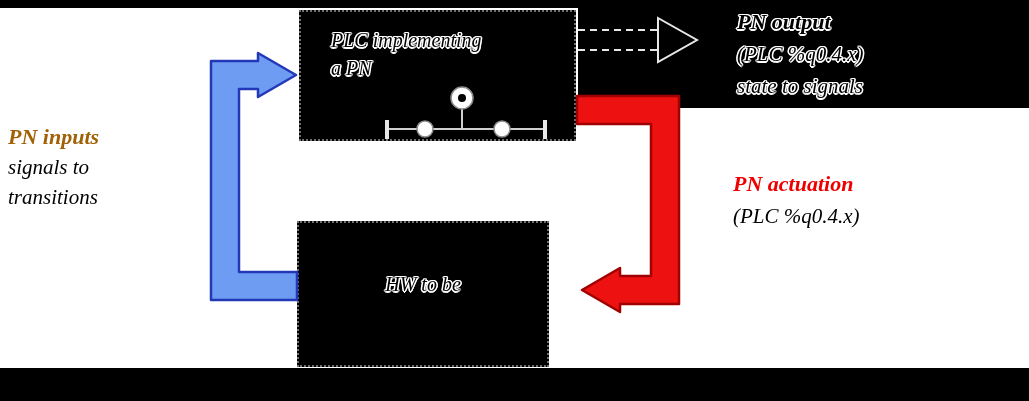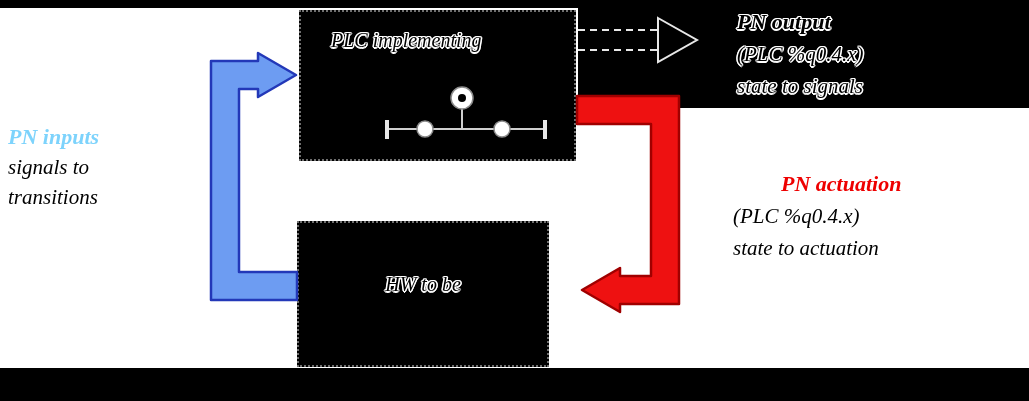--- a/index.html
+++ b/index.html
@@ -7,29 +7,29 @@
     position:relative;width:1029px;height:401px;background:#000;
     overflow:hidden;font-family:"Liberation Serif","DejaVu Serif",serif;
   }
   .white-region{position:absolute;background:#fff;z-index:1;}
   .wr-main{left:0;top:8px;width:578px;height:360px;}
   .wr-right{left:578px;top:108px;width:451px;height:260px;}
   .dotted-box{
     position:absolute;z-index:2;background:#000;box-sizing:border-box;
     border:2px dotted #6f6f6f;
   }
-  .plc-box{left:299px;top:10px;width:277px;height:151px;}
+  .plc-box{left:299px;top:10px;width:277px;height:131px;}
   .hw-box{left:297px;top:221px;width:252px;height:146px;}
   .arrow-layer{position:absolute;left:0;top:0;z-index:3;}
   .txtblock{
     position:absolute;z-index:4;font-style:italic;font-size:21px;white-space:nowrap;
   }
   .ttl{font-weight:bold;font-size:22px;}
-  .blue{color:#7dd3fc;}
-  .red{color:#ee0000;margin-left:48px;}
+  .blue{color:#a16207;}
+  .red{color:#ee0000;}
   .halo{
     color:#000;
     text-shadow:-1.5px 0 #fff,1.5px 0 #fff,0 -1.5px #fff,0 1.5px #fff,
                 -1px -1px #fff,1px -1px #fff,-1px 1px #fff,1px 1px #fff;
   }
   .box-label{
     position:absolute;left:30px;top:14px;font-style:italic;font-size:20px;
     line-height:28px;white-space:nowrap;
   }
   .hw-label{left:0;right:0;top:46px;text-align:center;line-height:30px;}
@@ -39,20 +39,21 @@
 <body>
 
 <div class="canvas">
 
   <div class="white-region wr-main"></div>
   <div class="white-region wr-right"></div>
 
   <div class="dotted-box plc-box">
     <div class="box-label halo">
       <div>PLC implementing</div>
+      <div>a PN</div>
     </div>
 
     <svg class="pn-svg" width="182" height="76" viewBox="68 58 182 76">
       <line x1="84" y1="117" x2="242" y2="117" stroke="#cfcfcf" stroke-width="2"></line>
       <line x1="159" y1="97" x2="159" y2="117" stroke="#cfcfcf" stroke-width="2"></line>
       <rect x="82" y="108" width="4" height="19" fill="#e8e8e8"></rect>
       <rect x="240" y="108" width="4" height="19" fill="#e8e8e8"></rect>
       <circle cx="122" cy="117" r="8" fill="#ffffff" stroke="#8a8a8a" stroke-width="1.5"></circle>
       <circle cx="199" cy="117" r="8" fill="#ffffff" stroke="#8a8a8a" stroke-width="1.5"></circle>
       <circle cx="159" cy="86" r="11" fill="#ffffff" stroke="#8a8a8a" stroke-width="1.5"></circle>
@@ -87,16 +88,15 @@
 
   <div class="txtblock halo" style="left:737px;top:6px;line-height:32px">
     <div class="ttl halo">PN output</div>
     <div>(PLC %q0.4.x)</div>
     <div>state to signals</div>
   </div>
 
   <div class="txtblock" style="left:733px;top:168px;line-height:32px">
     <div class="ttl red">PN actuation</div>
     <div>(PLC %q0.4.x)</div>
-    <div>state to actuation</div>
   </div>
 
 </div>
 
 </body></html>

